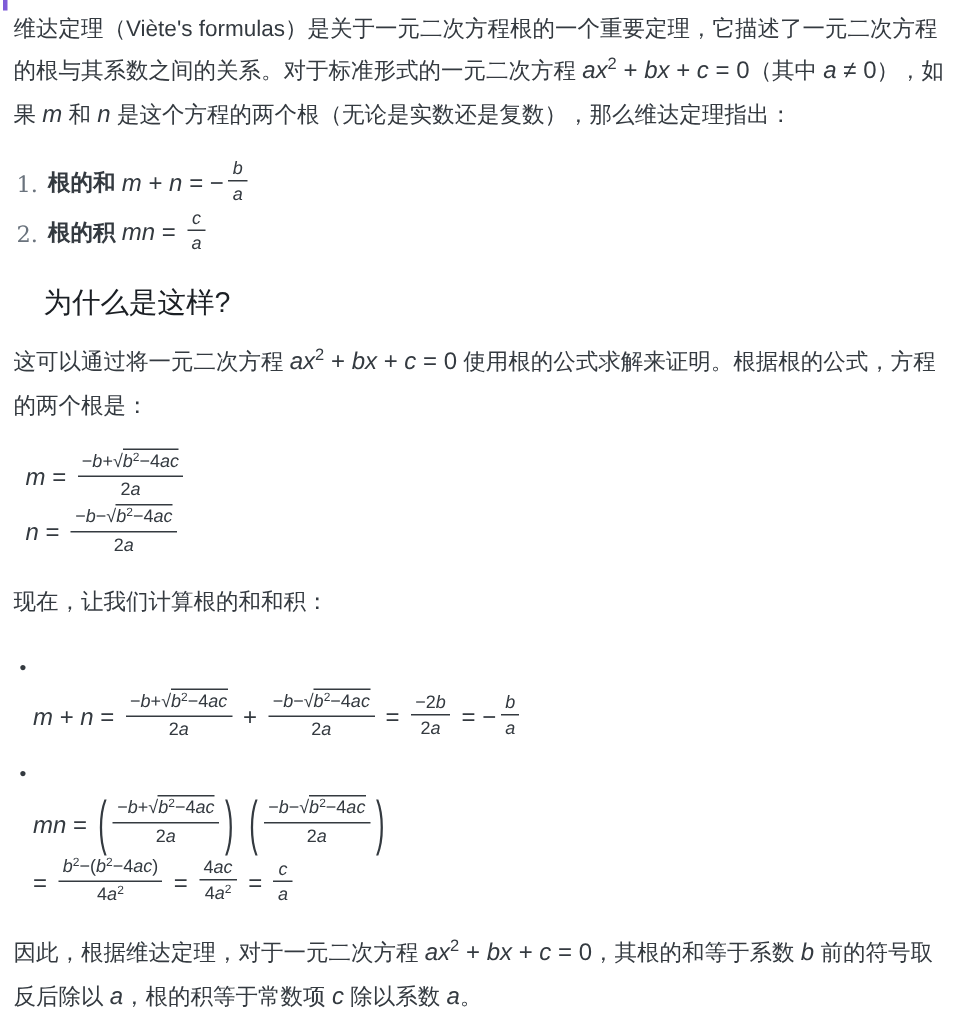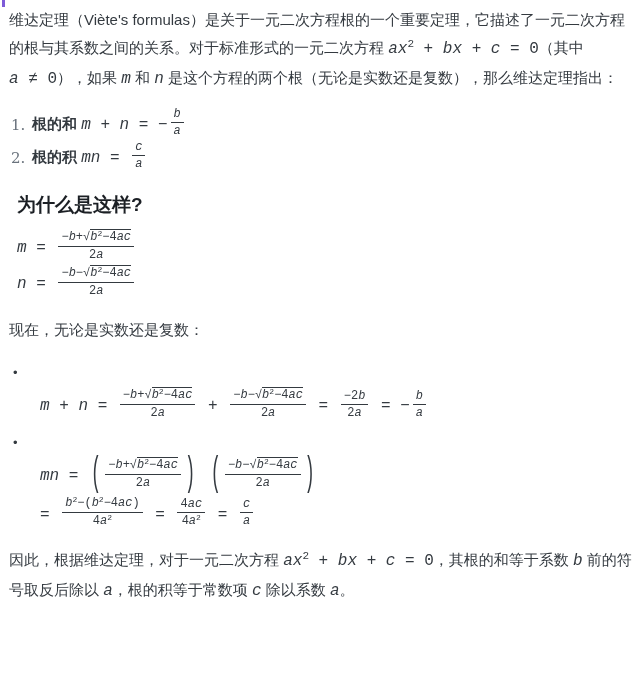--- a/index.html
+++ b/index.html
@@ -7,24 +7,24 @@
   }
   html,body{margin:0;padding:0;background:#fff;}
   body{
     width:641px;height:676px;overflow:hidden;position:relative;
     font-family:"Liberation Sans",sans-serif;color:var(--text);
     font-size:15px;
   }
   .artifact{position:absolute;left:2px;top:0;width:3px;height:7px;background:var(--artifact);}
   .doc{padding:6px 9px 0 9px;}
   .doc p{margin:0 0 15px 0;line-height:28px;}
-  h3{font-size:19px;line-height:24px;margin:19px 0 13px 8px;color:var(--heading);font-weight:700;}
+  h3{font-size:19px;line-height:24px;margin:19px 0 13px 20px;color:var(--heading);font-weight:400;}
 
   
-  .math{font-family:Liberation Mono, monospace;font-size:16px;white-space:nowrap;}
+  .math{font-family:Liberation Sans, sans-serif;font-size:16px;white-space:nowrap;}
   .mi{font-style:italic;}
   .mo{white-space:pre;}
   .msup{font-size:11px;position:relative;top:-6px;letter-spacing:0;}
   .frac{display:inline-block;vertical-align:middle;text-align:center;margin:0 3px;transform:translateY(-2px);}
   .frac .num,.frac .den{display:block;font-size:12px;line-height:16px;padding:0 3px;}
   .frac .den{border-top:1px solid currentColor;}
   .frac .msup{font-size:8px;top:-4px;}
   .sqrt{white-space:nowrap;}
   .sqrt .rbody{border-top:1px solid currentColor;}
   .pgroup{display:inline-flex;align-items:center;margin:0 2px;}
@@ -32,21 +32,21 @@
 
   
   .olist{margin:0 0 18px 0;}
   .oli{display:flex;align-items:center;line-height:30px;}
   .olnum{flex:0 0 21px;font-family:"DejaVu Serif",serif;font-size:15px;color:var(--marker);padding-left:2px;}
   .oli b{font-weight:700;}
   .ulist{margin:0 0 12px 0;}
   .uli{margin:0 0 4px 0;}
   .ulabel{display:flex;line-height:28px;}
   .ubullet{flex:0 0 13px;padding-left:4px;font-size:13px;}
-  .fline{margin-left:31px;line-height:30px;padding:2px 0;}
+  .fline{margin-left:13px;line-height:30px;padding:2px 0;}
 
   
   .mathblock{margin:0 0 14px 8px;}
   .mline{padding:1px 0;}
 </style>
 </head>
 <body style="background: rgb(255, 255, 255);">
 
 <div class="artifact"></div>
 <div class="doc" id="doc">
@@ -55,25 +55,26 @@
       <div class="oli">
         <span class="olnum">1.</span>
         <span class="olcontent"><b class="btxt">根的和</b><span class="trun"> </span><span class="math"><span class="mi">m</span><span class="mo"> + </span><span class="mi">n</span><span class="mo"> = −</span><span class="frac"><span class="num"><span class="mi">b</span></span><span class="den"><span class="mi">a</span></span></span></span></span>
       </div>
       <div class="oli">
         <span class="olnum">2.</span>
         <span class="olcontent"><b class="btxt">根的积</b><span class="trun"> </span><span class="math"><span class="mi">m</span><span class="mi">n</span><span class="mo"> = </span><span class="frac"><span class="num"><span class="mi">c</span></span><span class="den"><span class="mi">a</span></span></span></span></span>
       </div>
     </div>
     <h3>为什么是这样?</h3>
+    <p class="para"><span class="trun">这可以通过将一元二次方程 </span><span class="math"><span class="mi">a</span><span class="mi">x</span><span class="msup">2</span><span class="mo"> + </span><span class="mi">b</span><span class="mi">x</span><span class="mo"> + </span><span class="mi">c</span><span class="mo"> = 0</span></span><span class="trun"> 使用根的公式求解来证明。根据根的公式，方程的两个根是：</span></p>
     <div class="mathblock">
       <div class="mline"><span class="math"><span class="mi">m</span><span class="mo"> = </span><span class="frac"><span class="num"><span class="mo">−</span><span class="mi">b</span><span class="mo">+</span><span class="sqrt"><span class="rsign">√</span><span class="rbody"><span class="mi">b</span><span class="msup">2</span><span class="mo">−4</span><span class="mi">a</span><span class="mi">c</span></span></span></span><span class="den"><span class="mo">2</span><span class="mi">a</span></span></span></span></div>
       <div class="mline"><span class="math"><span class="mi">n</span><span class="mo"> = </span><span class="frac"><span class="num"><span class="mo">−</span><span class="mi">b</span><span class="mo">−</span><span class="sqrt"><span class="rsign">√</span><span class="rbody"><span class="mi">b</span><span class="msup">2</span><span class="mo">−4</span><span class="mi">a</span><span class="mi">c</span></span></span></span><span class="den"><span class="mo">2</span><span class="mi">a</span></span></span></span></div>
     </div>
-    <p class="para"><span class="trun">现在，无论是实数还是复数：</span></p>
+    <p class="para"><span class="trun">现在，让我们计算根的和和积：</span></p>
     <div class="ulist">
       <div class="uli">
         <div class="ulabel">
           <span class="ubullet">•</span>
         </div>
         <div class="fline"><span class="math"><span class="mi">m</span><span class="mo"> + </span><span class="mi">n</span><span class="mo"> = </span><span class="frac"><span class="num"><span class="mo">−</span><span class="mi">b</span><span class="mo">+</span><span class="sqrt"><span class="rsign">√</span><span class="rbody"><span class="mi">b</span><span class="msup">2</span><span class="mo">−4</span><span class="mi">a</span><span class="mi">c</span></span></span></span><span class="den"><span class="mo">2</span><span class="mi">a</span></span></span><span class="mo"> + </span><span class="frac"><span class="num"><span class="mo">−</span><span class="mi">b</span><span class="mo">−</span><span class="sqrt"><span class="rsign">√</span><span class="rbody"><span class="mi">b</span><span class="msup">2</span><span class="mo">−4</span><span class="mi">a</span><span class="mi">c</span></span></span></span><span class="den"><span class="mo">2</span><span class="mi">a</span></span></span><span class="mo"> = </span><span class="frac"><span class="num"><span class="mo">−2</span><span class="mi">b</span></span><span class="den"><span class="mo">2</span><span class="mi">a</span></span></span><span class="mo"> = −</span><span class="frac"><span class="num"><span class="mi">b</span></span><span class="den"><span class="mi">a</span></span></span></span></div>
       </div>
       <div class="uli">
         <div class="ulabel">
           <span class="ubullet">•</span>

